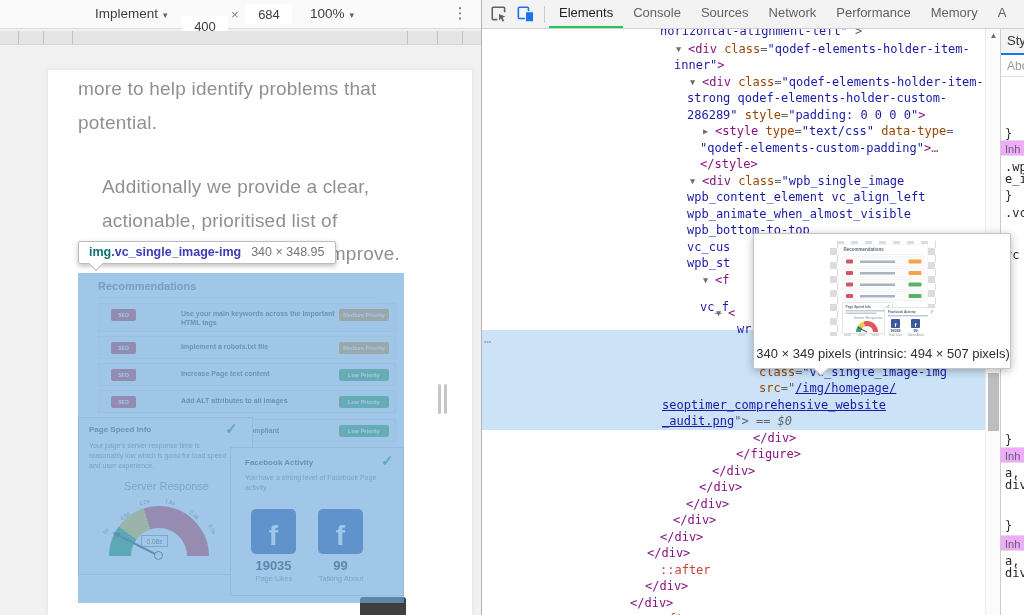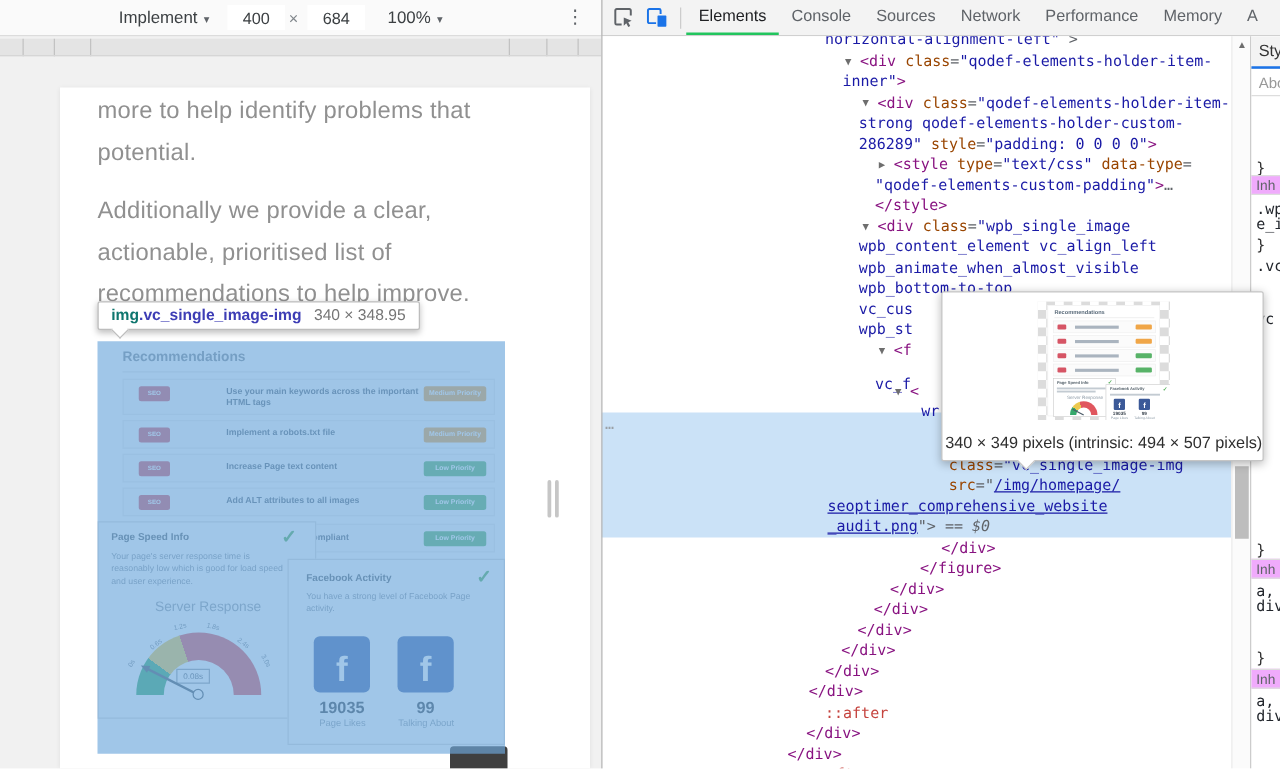--- a/index.html
+++ b/index.html
@@ -8,38 +8,38 @@
     font-family:"Liberation Sans",sans-serif;}
 
   
   .left-pane{position:absolute;left:0;top:0;width:481px;height:615px;background:#f1f1f1;}
   .device-toolbar{position:absolute;left:0;top:0;width:481px;height:29px;background:#fafafa;
     border-bottom:1px solid #dcdcdc;}
   .resp-select{position:absolute;left:95px;top:6px;font-size:13.5px;color:#3c4043;cursor:default;}
   .caret{font-size:9px;color:#5f6368;margin-left:5px;}
   .dim-input{position:absolute;top:4px;width:46px;height:20px;border:none;background:#fff;
     text-align:center;font-size:13px;color:#3c4043;font-family:"Liberation Sans",sans-serif;padding:0;}
-  #w-input{left:182px;} #h-input{left:246px;}
+  #w-input{left:182px;margin-top:12px;} #h-input{left:246px;}
   .times{position:absolute;left:231px;top:7px;font-size:13px;color:#80868b;}
   .zoom-select{position:absolute;left:310px;top:6px;font-size:13.5px;color:#3c4043;}
   .kebab{position:absolute;left:452px;top:4px;font-size:15px;color:#5f6368;width:16px;text-align:center;}
 
   .ruler{position:absolute;left:0;top:31px;width:481px;height:14px;background:#e4e4e4;
     border-bottom:1px solid #d6d6d6;
     background-image:linear-gradient(#c2c2c2,#c2c2c2),linear-gradient(#c2c2c2,#c2c2c2),
       linear-gradient(#c2c2c2,#c2c2c2),linear-gradient(#c2c2c2,#c2c2c2),
       linear-gradient(#c2c2c2,#c2c2c2),linear-gradient(#c2c2c2,#c2c2c2);
     background-repeat:no-repeat;background-size:1px 14px;
     background-position:18px 0,43px 0,72px 0,407px 0,437px 0,462px 0;}
 
   .page{position:absolute;left:48px;top:70px;width:424px;height:545px;background:#fff;
     box-shadow:0 0 4px rgba(0,0,0,.08);overflow:hidden;}
   .para{position:absolute;left:30px;font-size:19px;color:#909090;letter-spacing:.2px;}
   .para .pline{line-height:33.5px;white-space:nowrap;}
-  #para1{top:2px;} #para2{top:82px;}
+  #para1{top:2px;} #para2{top:100px;margin-left:24px;}
 
   
   .audit{position:absolute;left:30px;top:203px;width:326px;height:330px;background:#fff;}
   .audit-head{position:absolute;left:20px;top:7px;font-size:11px;font-weight:600;color:#828c96;}
   .audit-hr{position:absolute;left:20px;top:24px;width:278px;height:1px;background:#e6e6e6;}
   #audit-rows{position:absolute;left:20px;top:30px;width:298px;}
   .arow{position:relative;background:#fbfbfb;border:1px solid #ededed;margin-bottom:4px;
     padding:5px 56px 4px 82px;min-height:23px;}
   .arow-text div{font-size:7px;font-weight:600;color:#5d6b78;line-height:9px;}
   .seo-pill{position:absolute;left:12px;top:5px;width:25px;height:12px;background:#d65565;border-radius:2px;

